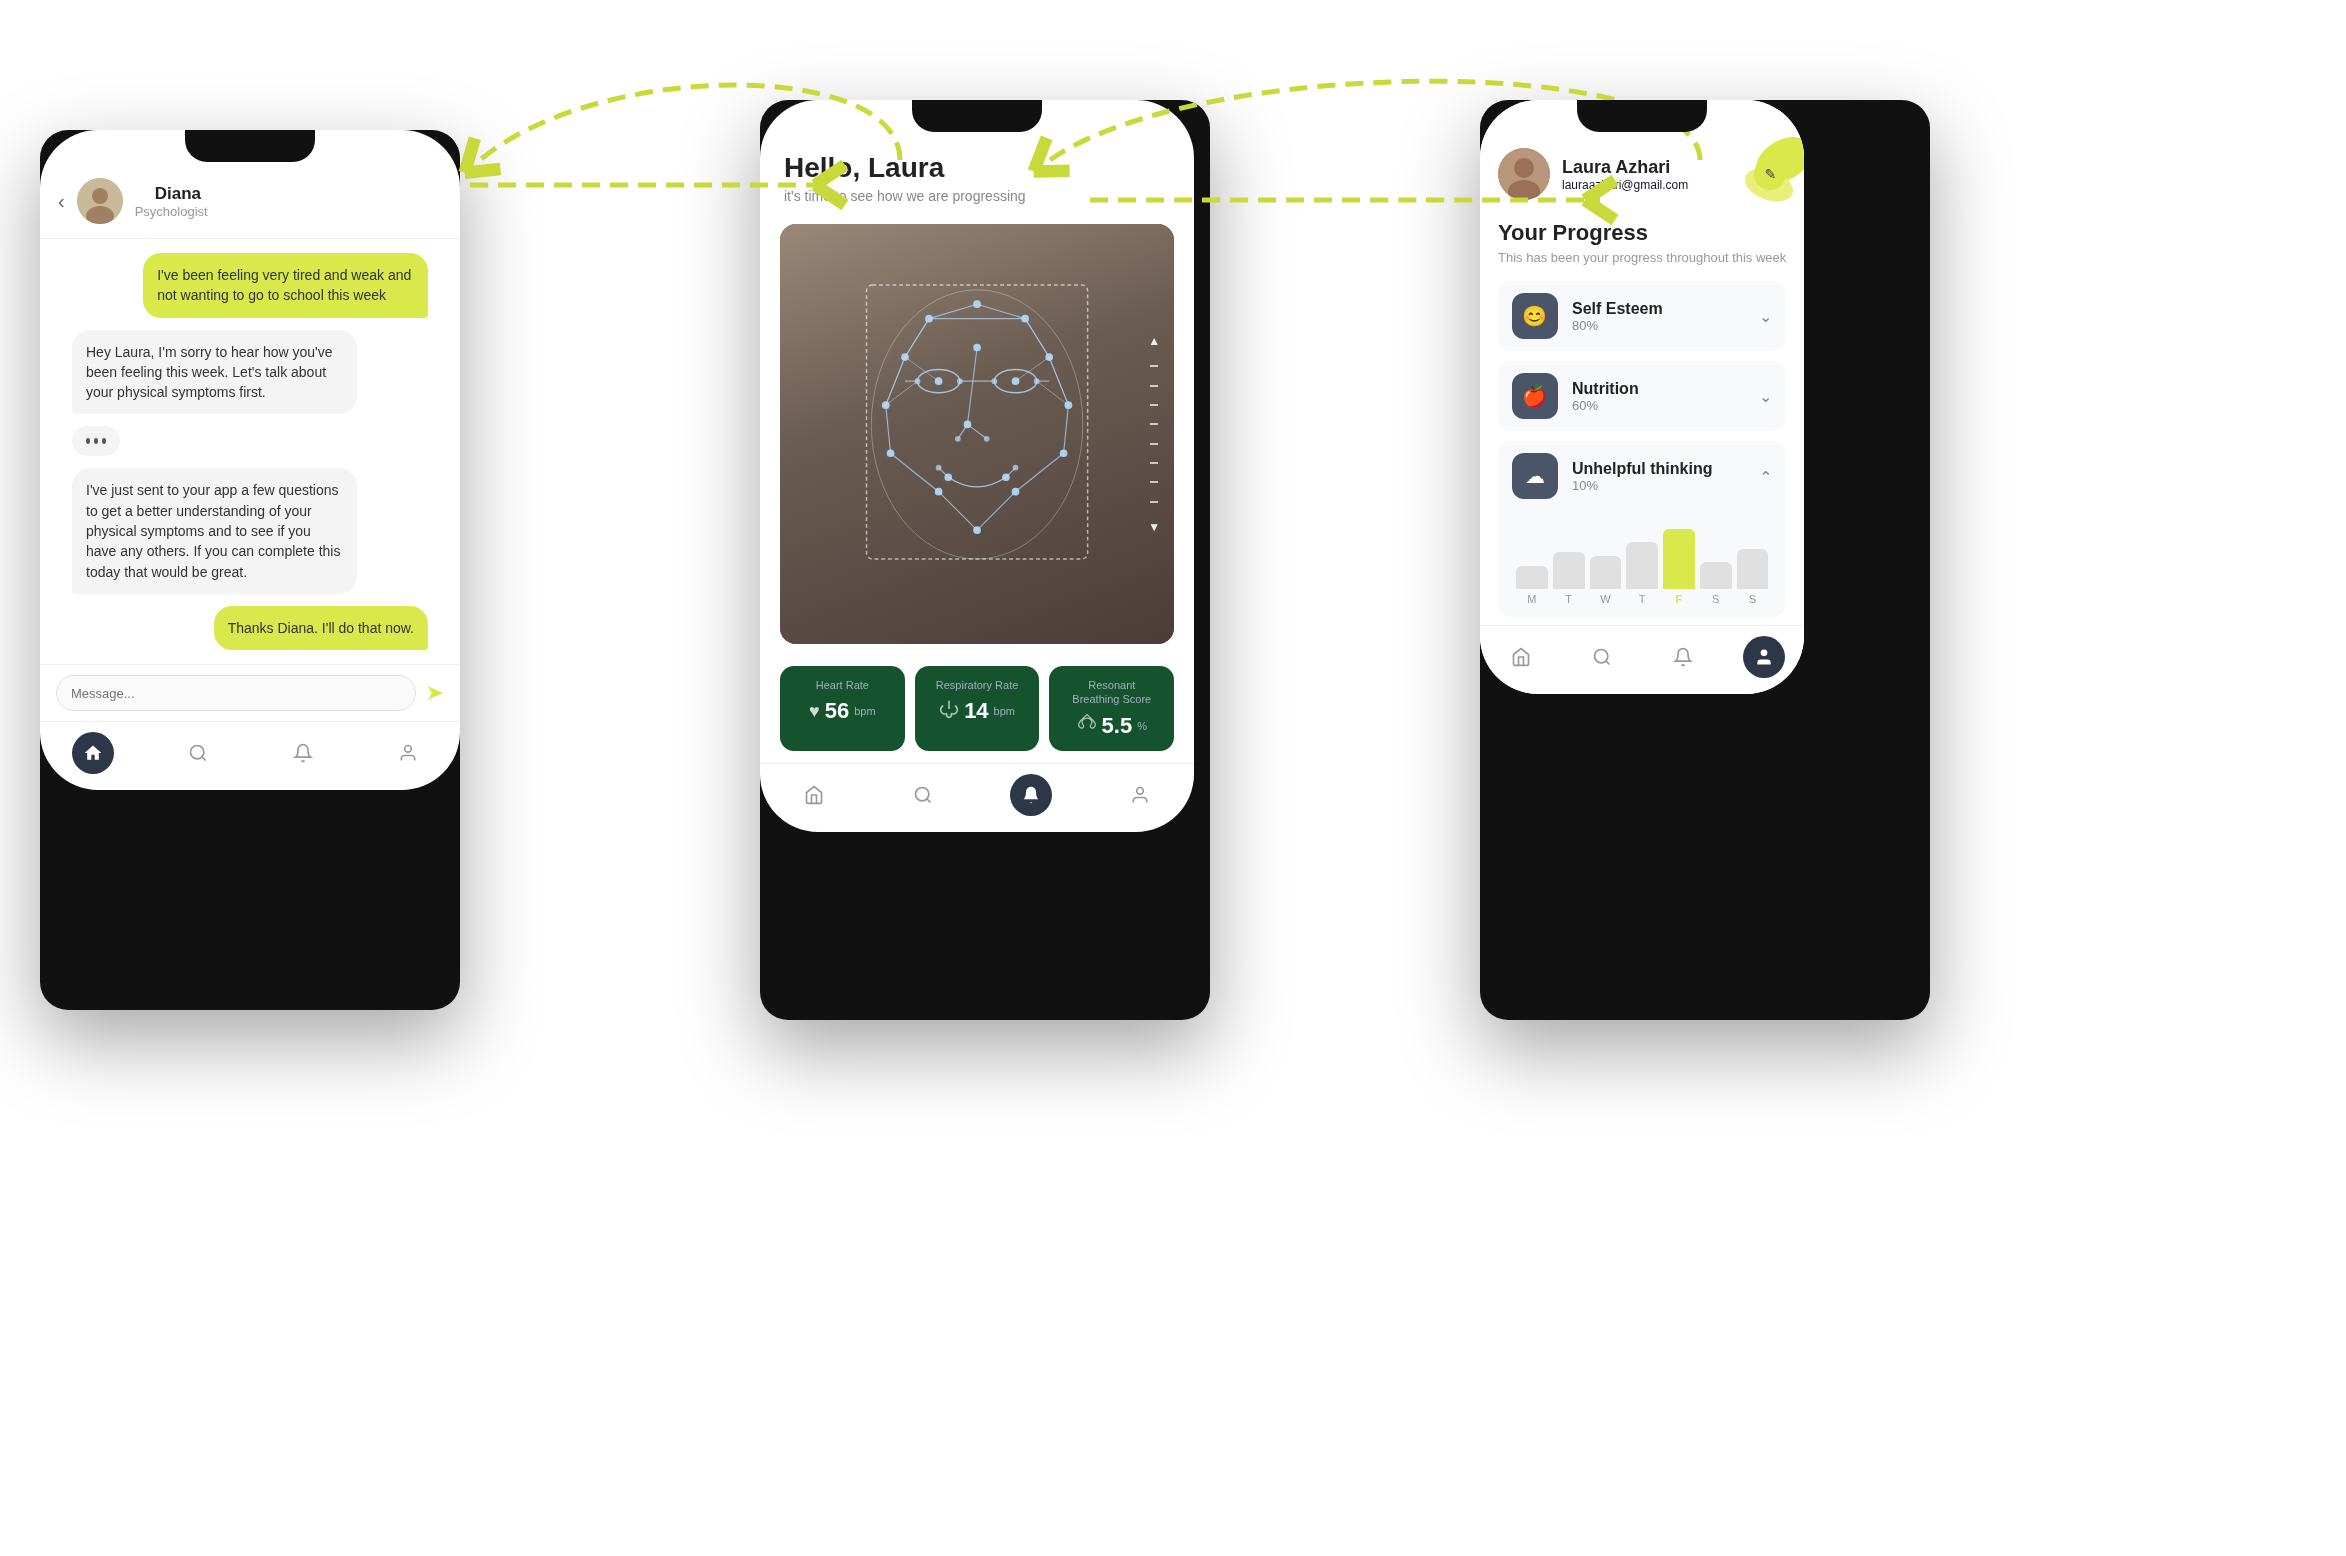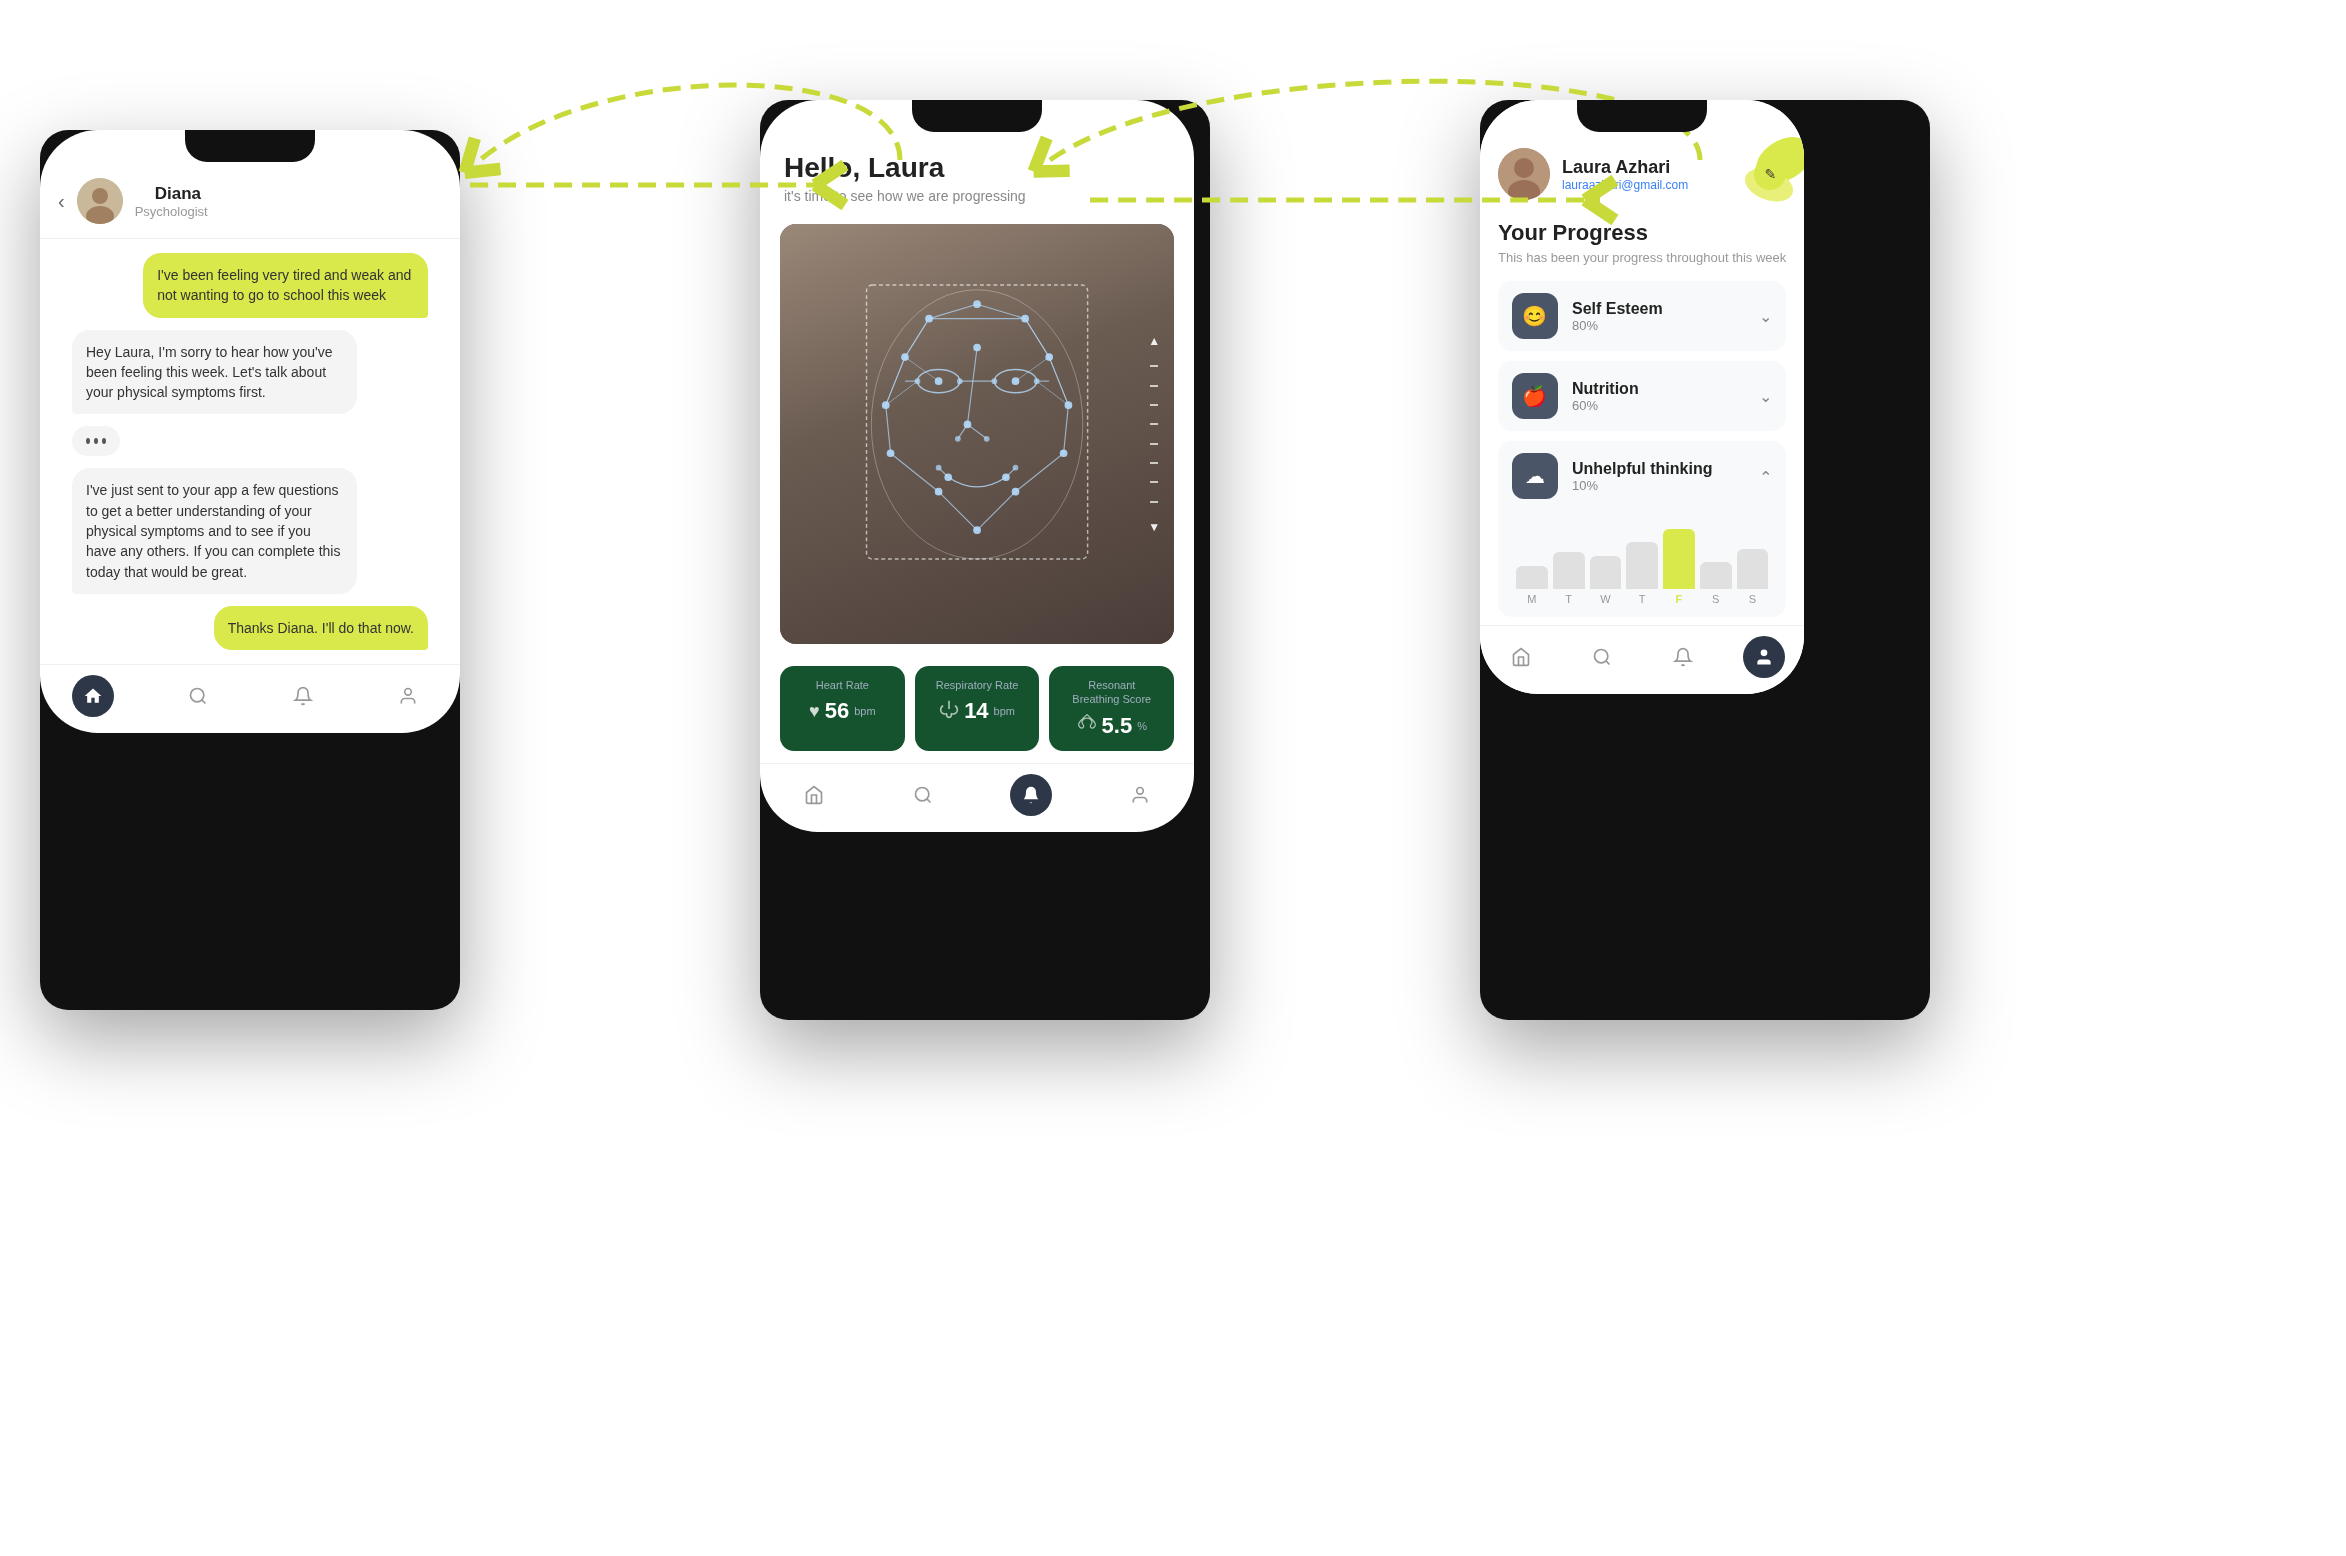--- a/index.html
+++ b/index.html
@@ -345,21 +345,21 @@
     }
 
     .user-name {
       font-size: 18px;
       font-weight: 700;
       color: #222;
     }
 
     .user-email {
       font-size: 12px;
-      color: #3b82f6;
+      color: #0f172a;
     }
 
     .edit-btn {
       width: 32px; height: 32px;
       border-radius: 50%;
       background: #d9e84b;
       display: flex; align-items: center; justify-content: center;
       font-size: 14px;
       cursor: pointer;
       color: #333;
@@ -516,20 +516,24 @@
             <div class="dot"></div>
             <div class="dot"></div>
             <div class="dot"></div>
           </div>
 
           <div class="msg-bubble msg-left">I've just sent to your app a few questions to get a better understanding of your physical symptoms and to see if you have any others. If you can complete this today that would be great.</div>
 
           <div class="msg-bubble msg-right">Thanks Diana. I'll do that now.</div>
         </div>
 
+        <div class="chat-input-bar">
+          <input class="chat-input-field" type="text" placeholder="Message..." style="">
+          <span class="send-btn">➤</span>
+        </div>
 
         <div class="bottom-nav">
           <div class="nav-icon active">
             <svg width="20" height="20" viewBox="0 0 24 24" fill="currentColor">
                 <path d="M10 20v-6h4v6h5v-8h3L12 3 2 12h3v8z"></path>
               </svg>
           </div>
           <div class="nav-icon">
             <svg width="20" height="20" viewBox="0 0 24 24" fill="none" stroke="currentColor" stroke-width="2">
                 <circle cx="11" cy="11" r="8"></circle>

